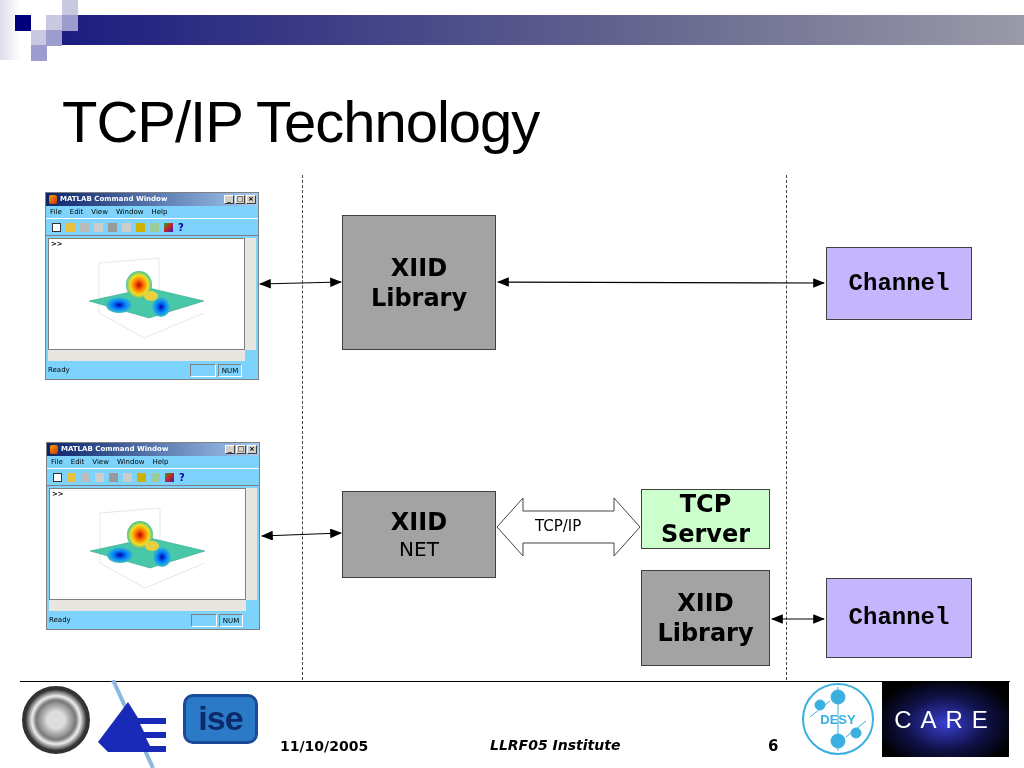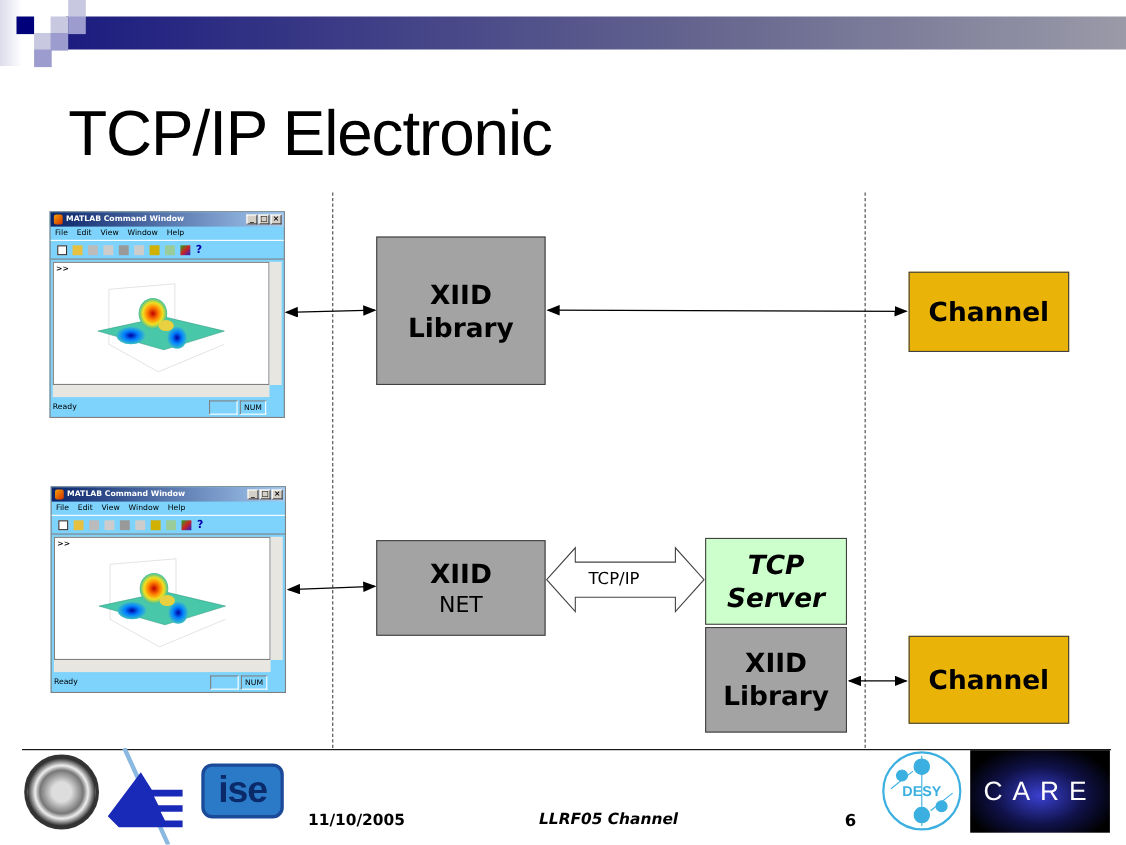--- a/index.html
+++ b/index.html
@@ -54,21 +54,21 @@
   .mw .status .blank { width: 26px; border: 1px solid #808080; border-right-color: #fff;
     border-bottom-color: #fff; margin-right: 2px; }
   .mw svg.plot { position: absolute; left: 30px; top: 14px; }
 
   
   .box { position: absolute; border: 1px solid #404040; display: flex; flex-direction: column;
     align-items: center; justify-content: center; text-align: center;
     font-family: "DejaVu Sans", sans-serif; font-weight: bold; color: #000; line-height: 1.25; }
   .pink { background: #a3a3a3; }
   .green { background: #ccffcc; }
-  .gold { background: #eab308; }
+  .gold { background: #c4b5fd; font-family: Liberation Mono, monospace; }
   .box .big { font-size: 24px; }
   .box .mid { font-size: 20px; }
 
   svg.arrows { position: absolute; left: 0; top: 0; }
 
   .tcplabel { position: absolute; left: 535px; top: 517px; font-family: "DejaVu Sans", sans-serif;
     font-size: 15px; }
 
   
   .footline { position: absolute; left: 20px; top: 681px; width: 990px; height: 1px; background: #000; }
@@ -101,21 +101,21 @@
   <div class="hdr-bar"></div>
   <div class="sq d"></div>
   <div class="sq a"></div>
   <div class="sq b"></div>
   <div class="sq c"></div>
   <div class="sq e"></div>
   <div class="sq f"></div>
   <div class="sq g"></div>
 </div>
 
-<h1 class="title">TCP/IP Electronic</h1>
+<h1 class="title">TCP/IP Technology</h1>
 
 <div class="vdash l"></div>
 <div class="vdash r"></div>
 
 <div class="mw" id="mw1" style="left:45px; top:192px;">
   <div class="tb">
     <span class="logo"></span>
     <span>MATLAB Command Window</span>
     <div class="ctrls">
       <span>_</span>
@@ -268,21 +268,21 @@
   <span class="big">Library</span>
 </div>
 <div class="box gold" style="left:826px; top:247px; width:146px; height:73px;">
   <span class="big">Channel</span>
 </div>
 
 <div class="box pink" style="left:342px; top:491px; width:154px; height:87px;">
   <span class="big">XIID</span>
   <span class="mid" style="font-weight:normal;">NET</span>
 </div>
-<div class="box green" style="left:641px; top:489px; width:129px; height:79px;font-style:italic;">
+<div class="box green" style="left:641px; top:489px; width:129px; height:60px;">
   <span class="big">TCP</span>
   <span class="big">Server</span>
 </div>
 <div class="box pink" style="left:641px; top:570px; width:129px; height:96px;">
   <span class="big">XIID</span>
   <span class="big">Library</span>
 </div>
 <div class="box gold" style="left:826px; top:578px; width:146px; height:80px;">
   <span class="big">Channel</span>
 </div>
@@ -292,21 +292,21 @@
 <div class="logo-seal"></div>
 <svg class="logo-pw" viewBox="0 0 70 88">
   <line x1="15" y1="0" x2="55" y2="88" stroke="#8ab8e0" stroke-width="4"></line>
   <polygon points="0,62 30,22 40,38 68,38 68,44 42,44 46,52 68,52 68,58 48,58 52,66 68,66 68,72 10,72" fill="#1a2ab8"></polygon>
 </svg>
 <div class="logo-ise">ise</div>
 
 <div class="ft c1">
 </div>
 <div class="ft date">11/10/2005</div>
-<div class="ft ws">LLRF05 Channel</div>
+<div class="ft ws">LLRF05 Institute</div>
 <div class="ft pg">6</div>
 
 <div class="logo-desy">
   <svg width="72" height="72" viewBox="0 0 72 72" style="position:absolute;left:-2px;top:-2px;">
     <g fill="#3bb0e0" stroke="#3bb0e0">
       <circle cx="36" cy="14" r="7"></circle>
         <circle cx="36" cy="58" r="7"></circle>
       <circle cx="18" cy="22" r="5"></circle>
         <circle cx="54" cy="50" r="5"></circle>
       <line x1="8" y1="34" x2="28" y2="18" stroke-width="1"></line>

